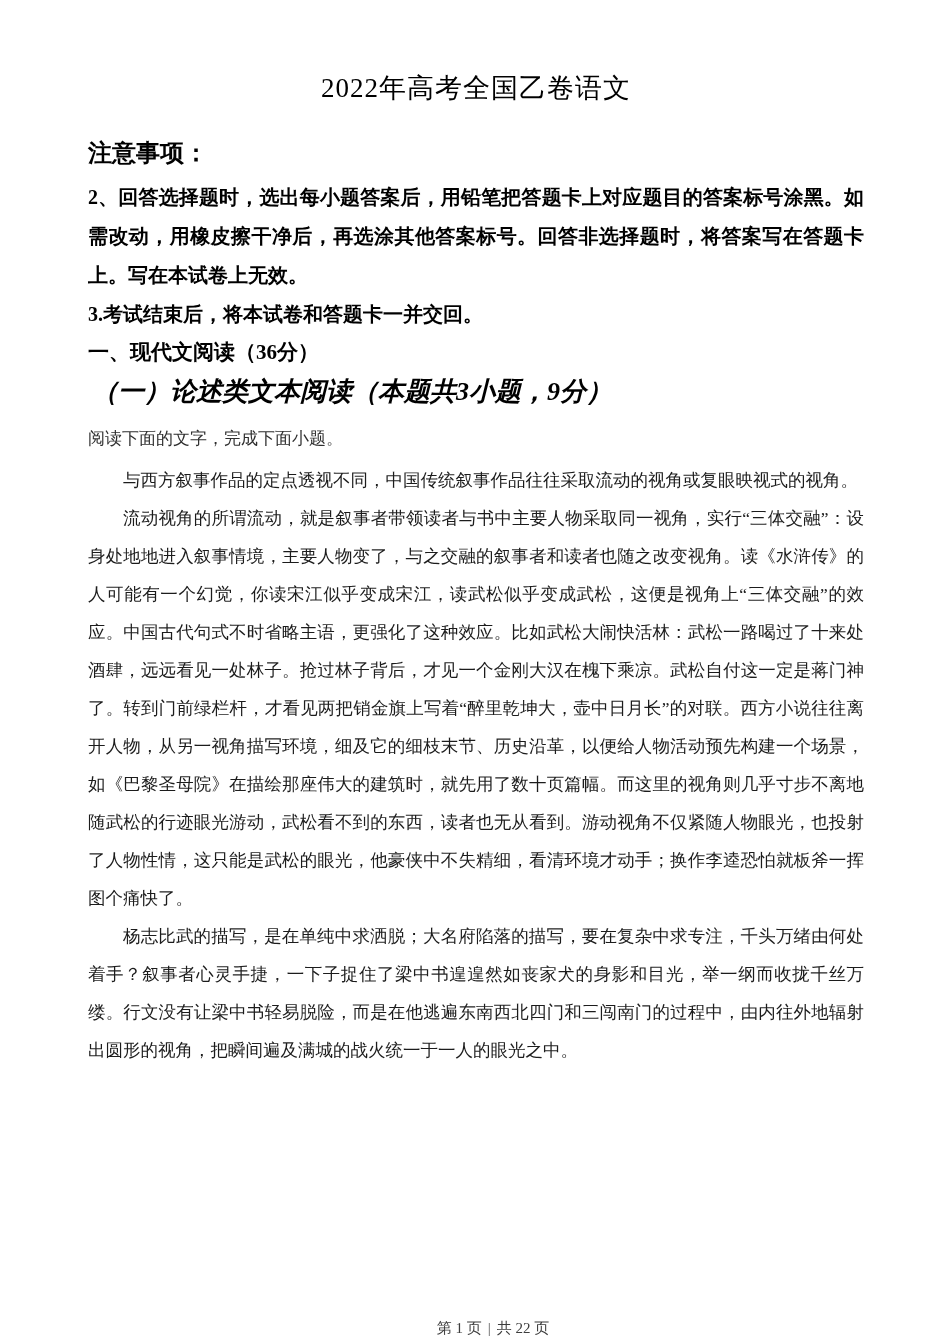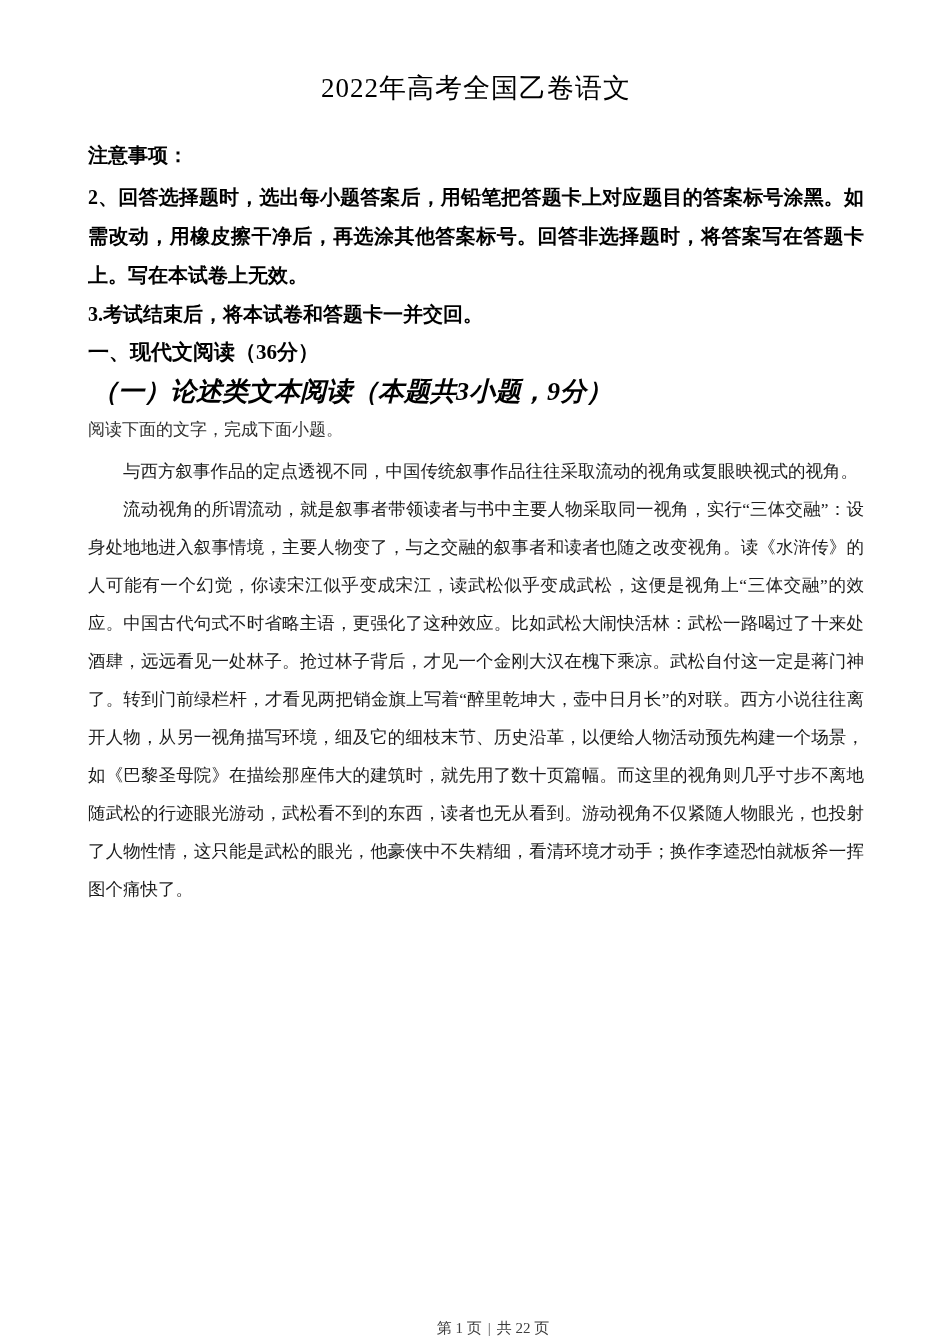--- a/index.html
+++ b/index.html
@@ -21,24 +21,25 @@
   .doc-title {
     margin: 0 0 34px 0;
     text-align: center;
     font-size: 27px;
     font-weight: normal;
     color: #000000;
     letter-spacing: 1px;
   }
   .notice-heading {
     margin: 0 0 8px 0;
-    font-size: 20px;
+    font-size: 24px;
     font-weight: bold;
     line-height: 30px;
     color: #000000;
+    font-family: Liberation Mono, monospace;
   }
   .notice-item {
     margin: 0;
     font-size: 20px;
     font-weight: bold;
     line-height: 39px;
     text-align: justify;
     text-justify: inter-ideograph;
     color: #000000;
   }
@@ -51,21 +52,21 @@
   }
   .subsection-heading {
     margin: 4px;
     font-size: 26px;
     font-weight: bold;
     line-height: 36px;
     color: #000000;
     font-style: italic;
   }
   .reading-instruction {
-    margin: 4px 0 6px 0;
+    margin: 13px 0 6px 0;
     font-size: 17px;
     line-height: 32px;
     color: #2e2e2e;
   }
   .passage p {
     margin: 0;
     font-size: 17.5px;
     line-height: 38px;
     text-align: justify;
     text-justify: inter-ideograph;
@@ -102,19 +103,20 @@
 
   <h2 class="section-heading">一、现代文阅读（36分）</h2>
 
   <h3 class="subsection-heading">（一）论述类文本阅读（本题共3小题，9分）</h3>
 
   <p class="reading-instruction">阅读下面的文字，完成下面小题。</p>
 
   <div class="passage">
     <p>与西方叙事作品的定点透视不同，中国传统叙事作品往往采取流动的视角或复眼映视式的视角。</p>
     <p>流动视角的所谓流动，就是叙事者带领读者与书中主要人物采取同一视角，实行“三体交融”：设身处地地进入叙事情境，主要人物变了，与之交融的叙事者和读者也随之改变视角。读《水浒传》的人可能有一个幻觉，你读宋江似乎变成宋江，读武松似乎变成武松，这便是视角上“三体交融”的效应。中国古代句式不时省略主语，更强化了这种效应。比如武松大闹快活林：武松一路喝过了十来处酒肆，远远看见一处林子。抢过林子背后，才见一个金刚大汉在槐下乘凉。武松自付这一定是蒋门神了。转到门前绿栏杆，才看见两把销金旗上写着“醉里乾坤大，壶中日月长”的对联。西方小说往往离开人物，从另一视角描写环境，细及它的细枝末节、历史沿革，以便给人物活动预先构建一个场景，如《巴黎圣母院》在描绘那座伟大的建筑时，就先用了数十页篇幅。而这里的视角则几乎寸步不离地随武松的行迹眼光游动，武松看不到的东西，读者也无从看到。游动视角不仅紧随人物眼光，也投射了人物性情，这只能是武松的眼光，他豪侠中不失精细，看清环境才动手；换作李逵恐怕就板斧一挥图个痛快了。</p>
+    <p>杨志比武的描写，是在单纯中求洒脱；大名府陷落的描写，要在复杂中求专注，千头万绪由何处着手？叙事者心灵手捷，一下子捉住了梁中书遑遑然如丧家犬的身影和目光，举一纲而收拢千丝万缕。行文没有让梁中书轻易脱险，而是在他逃遍东南西北四门和三闯南门的过程中，由内往外地辐射出圆形的视角，把瞬间遍及满城的战火统一于一人的眼光之中。</p>
   </div>
 
 </div>
 
 <div class="page-footer">
   <span>第 1 页</span><span class="sep">|</span><span>共 22 页</span>
 </div>
 
 </body></html>

